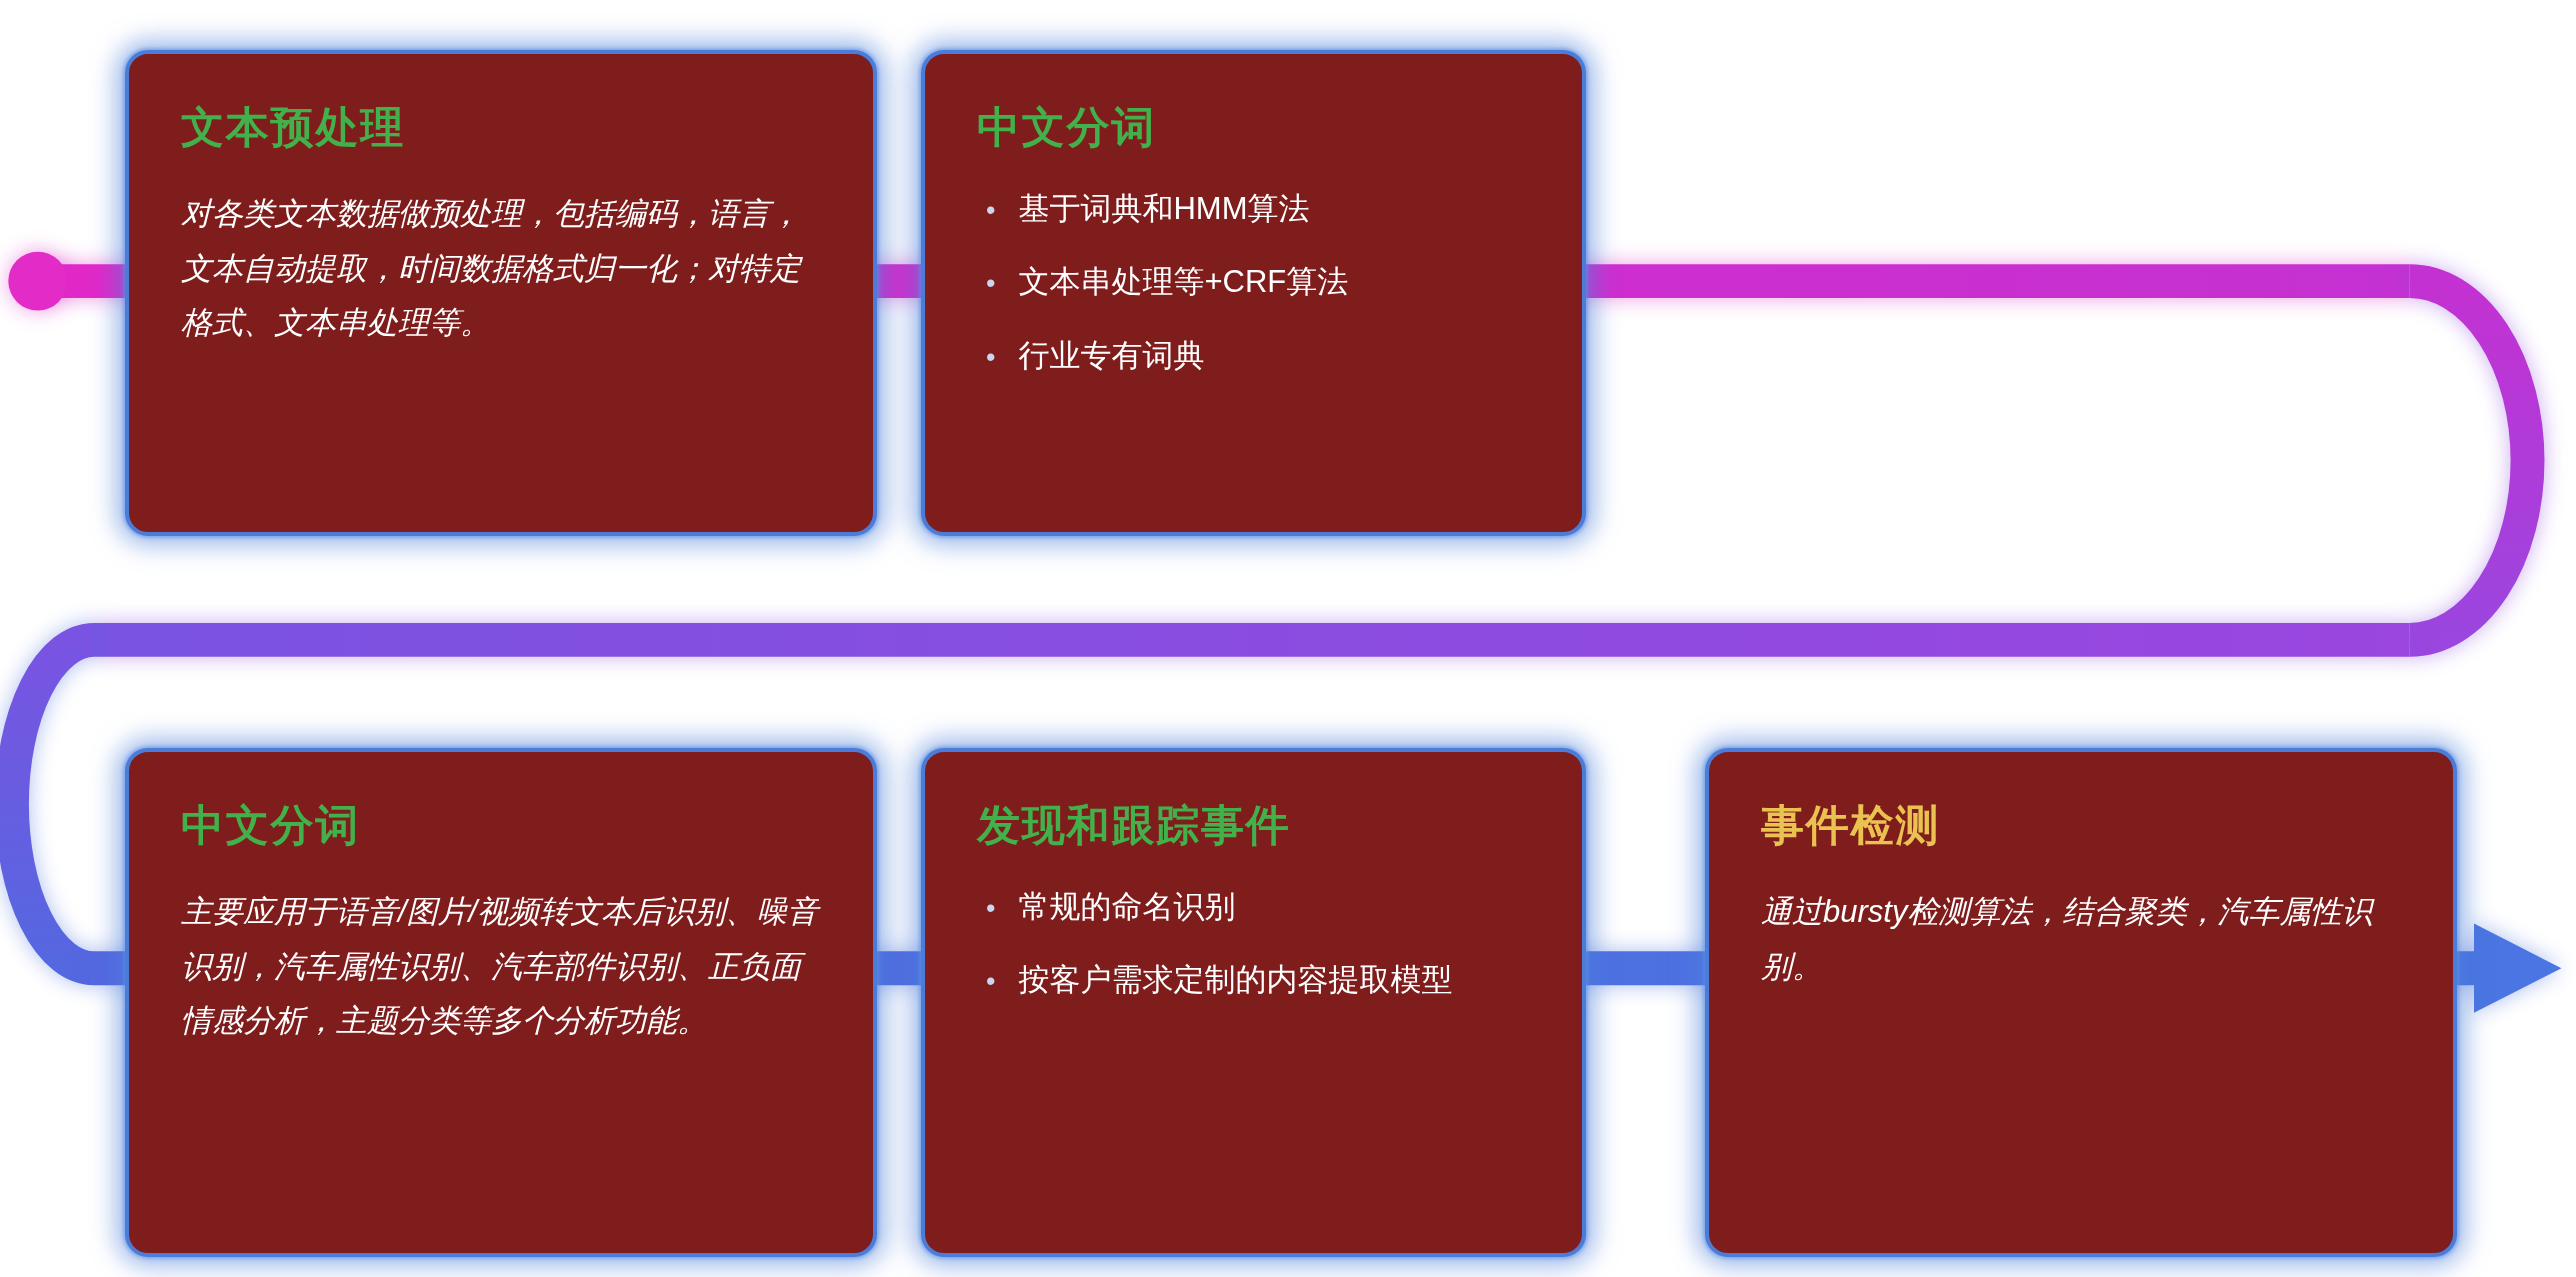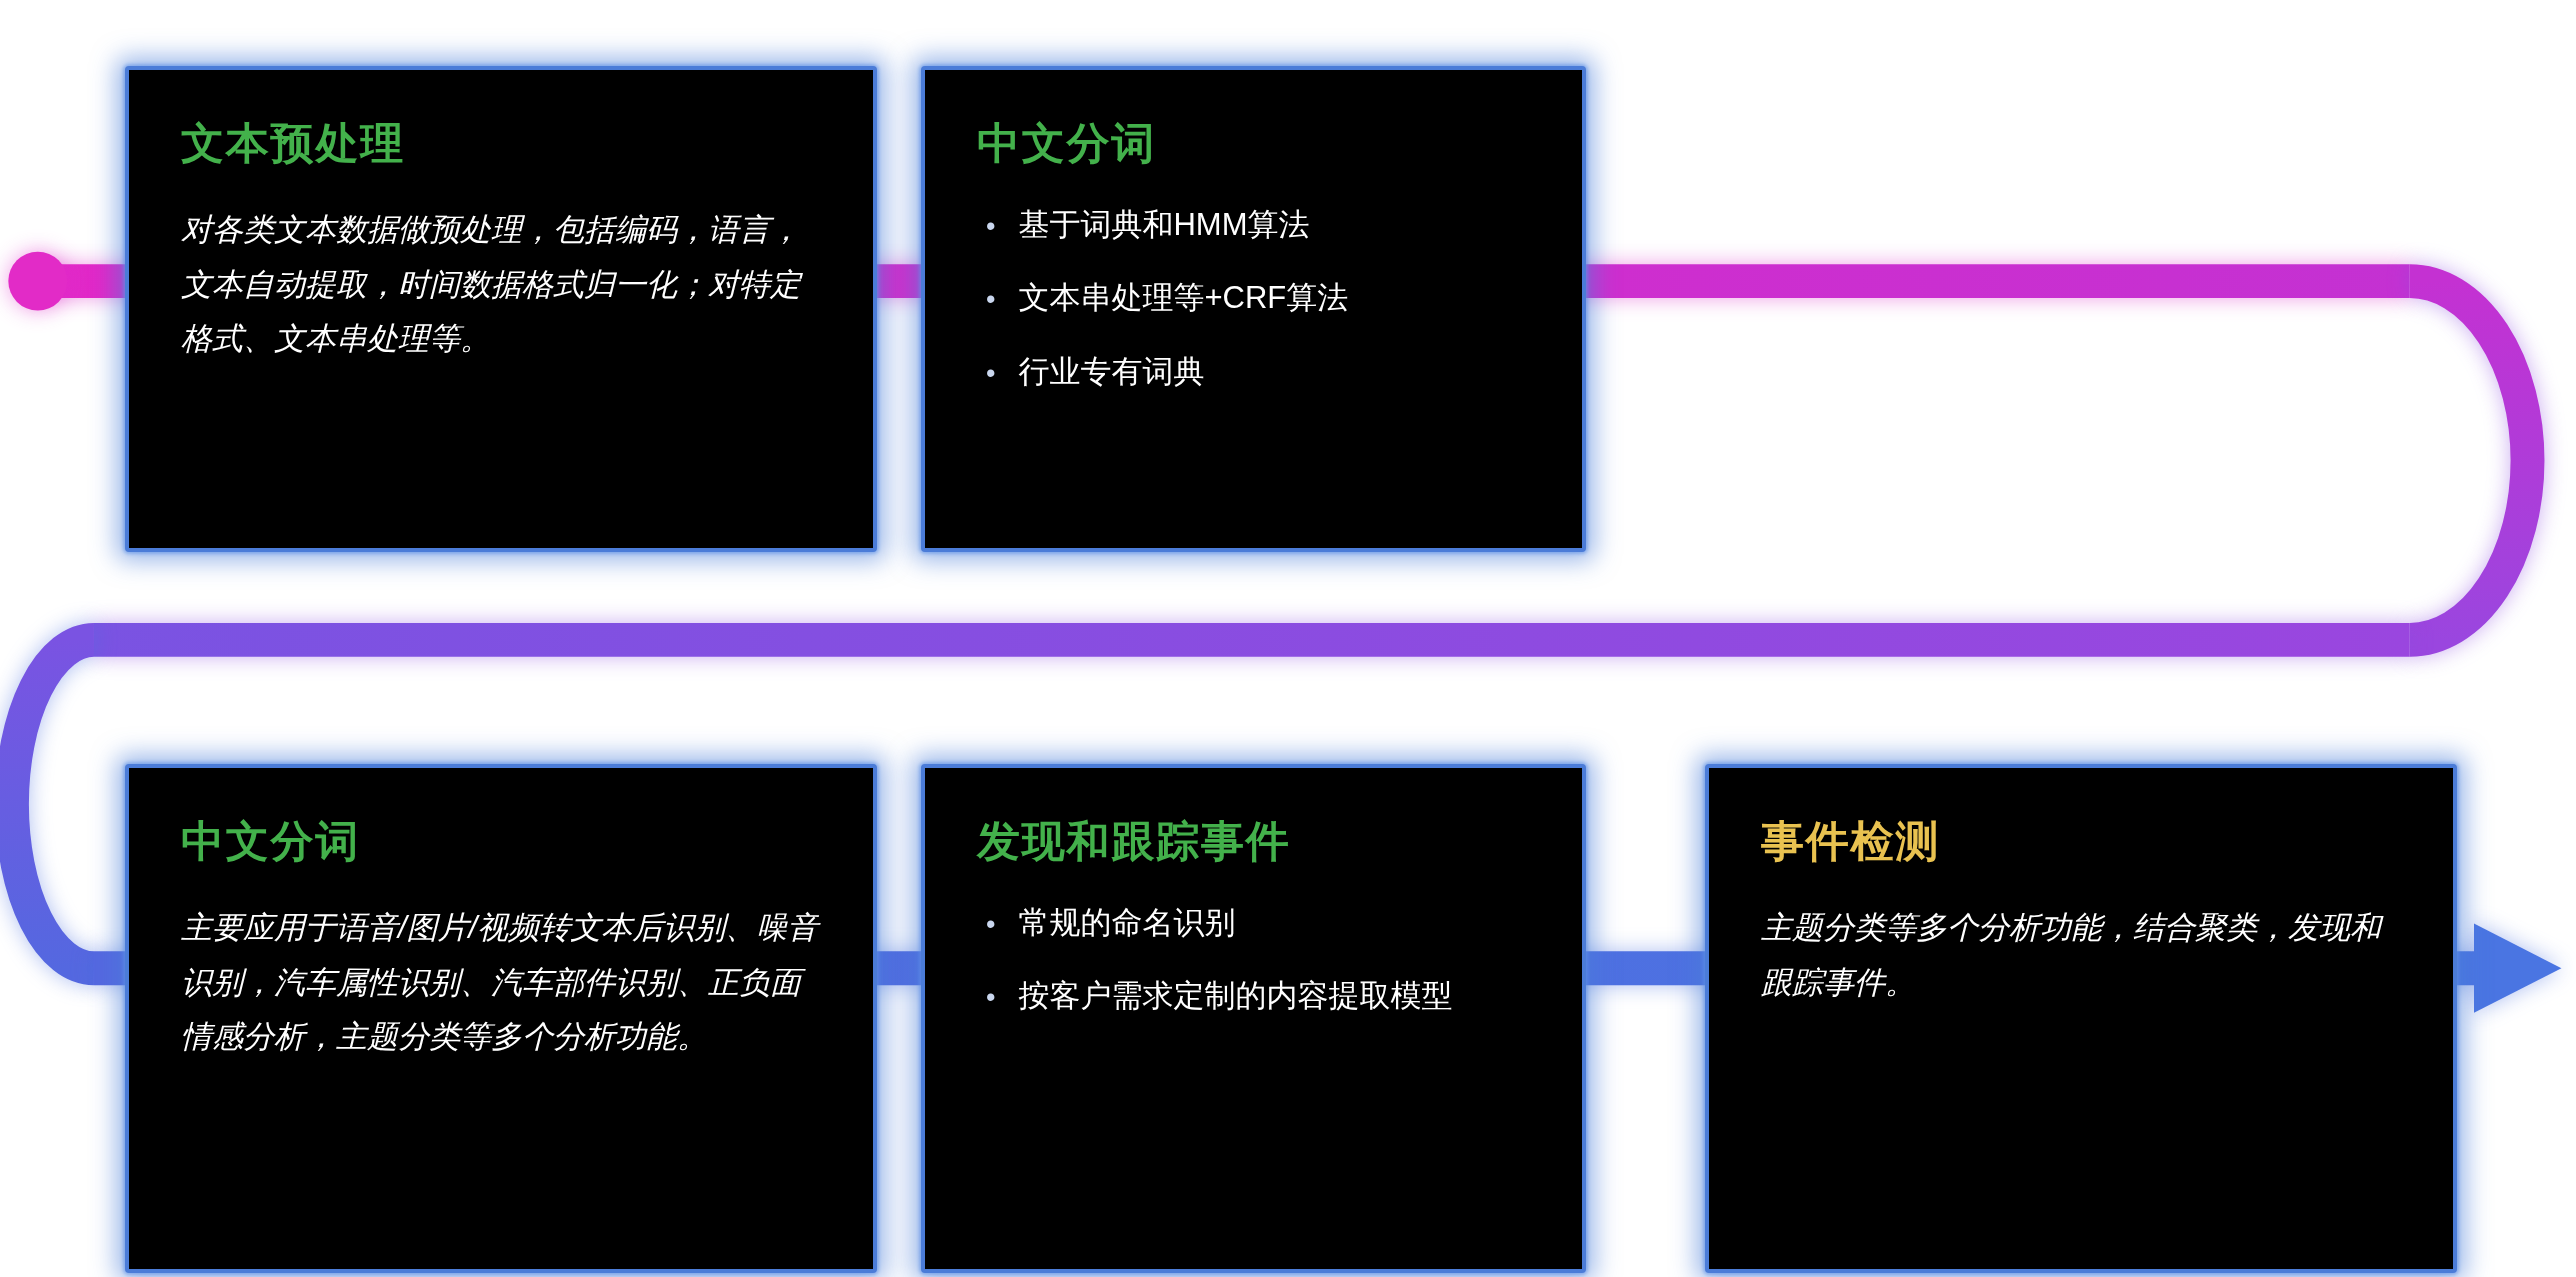--- a/index.html
+++ b/index.html
@@ -22,27 +22,26 @@
     z-index: 0;
   }
   .seg { fill: none; stroke-width: 38; stroke-linecap: butt; }
   .glow-magenta { filter: drop-shadow(0 0 12px rgba(220, 42, 200, 0.45)); }
   .glow-purple  { filter: drop-shadow(0 0 12px rgba(140, 76, 224, 0.45)); }
   .glow-blue    { filter: drop-shadow(0 0 12px rgba(76, 114, 224, 0.45)); }
   .card {
     position: absolute;
     z-index: 2;
     box-sizing: border-box;
-    background: #000000;
+    background: #7f1d1d;
     border: 4.5px solid #4B7CD8;
-    border-radius: 4px;
+    border-radius: 23px;
     box-shadow: 0 0 25px 9px rgba(74, 125, 216, 0.55), 0 0 3.6px 1.8px rgba(110, 160, 240, 0.6);
     padding: 45px 52px;
     color: #ffffff;
-    margin-top: 16px;
   }
   .row-top    { top: 50px;  height: 486px; }
   .row-bottom { top: 748px; height: 509px; }
   .col-1 { left: 125px;  width: 752px; }
   .col-2 { left: 921px; width: 665px; }
   .col-3 { left: 1705px; width: 752px; }
   .card-title {
     font-size: 43px;
     font-weight: 700;
     margin: 0 0 30px 0;
@@ -152,17 +151,17 @@
       </li>
       <li>
         <span class="bullet-dot">•</span>
         <span>按客户需求定制的内容提取模型</span>
       </li>
     </ul>
   </div>
 
   <div class="card row-bottom col-3">
     <h2 class="card-title title-yellow">事件检测</h2>
-    <p class="card-body">主题分类等多个分析功能，结合聚类，发现和跟踪事件。</p>
+    <p class="card-body">通过bursty检测算法，结合聚类，汽车属性识别。</p>
   </div>
 
 </div>
 
 
 </body></html>

